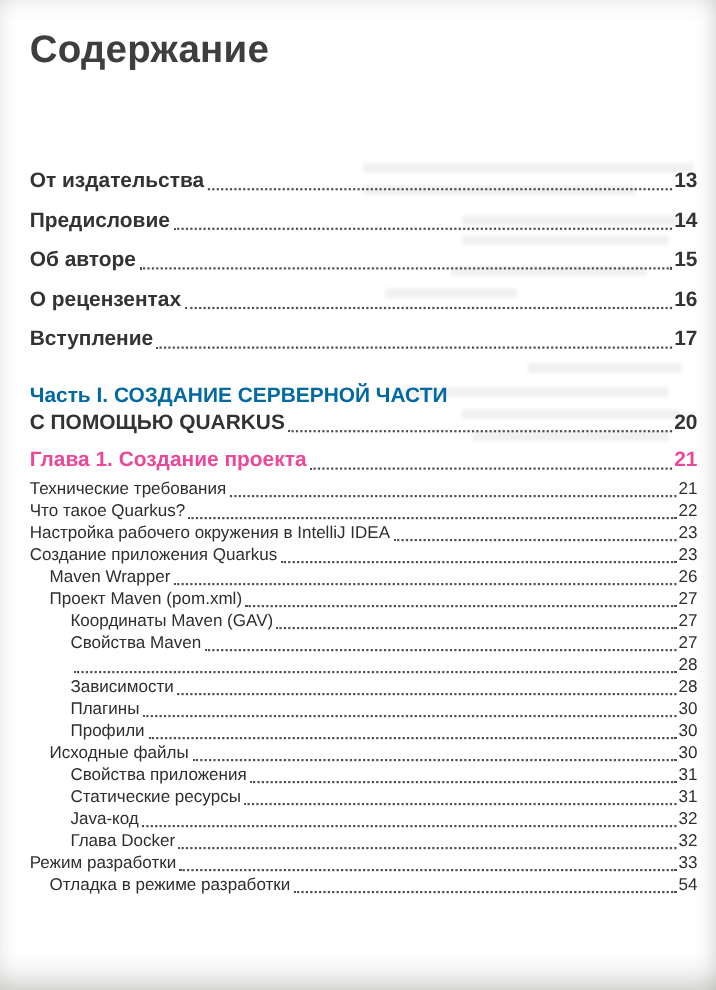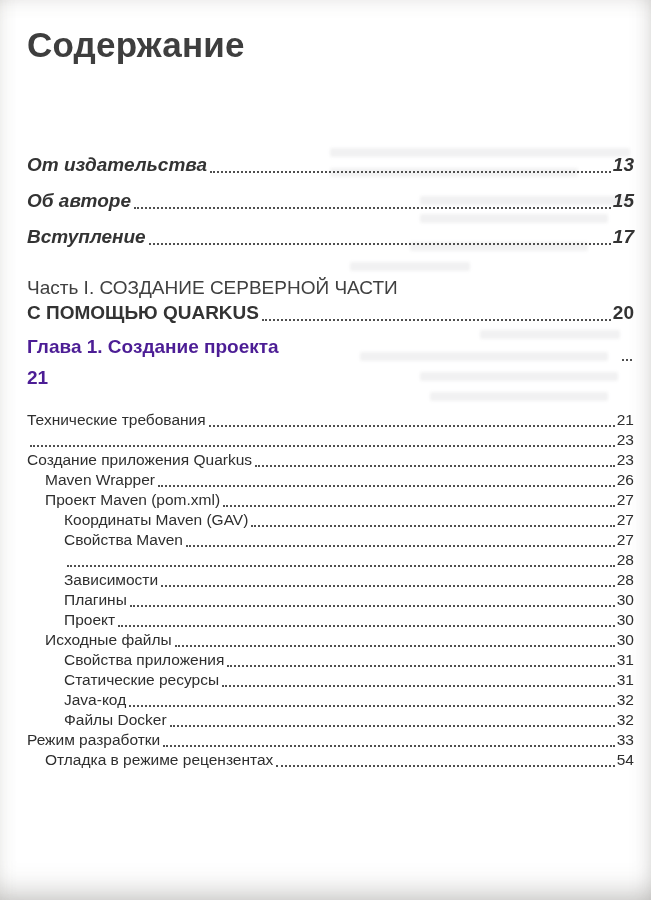--- a/index.html
+++ b/index.html
@@ -36,24 +36,24 @@
   .toc { position:relative; }
   .row { display:flex; align-items:baseline; }
   .label { white-space:nowrap; }
   .dots {
     flex:1 1 auto; min-width:10px;
     border-bottom:2px dotted #4f4f4f;
     margin:0 2px 4px 3px; align-self:flex-end;
   }
   .pagenum { white-space:nowrap; }
 
-  .type-front   { font-size:19px; font-weight:700; color:#333; line-height:24px; margin-bottom:12px;font-style:italic; }
-  .type-part-top    { font-size:19px; font-weight:400; color:#404040; line-height:25px; margin-top:26px; }
+  .type-front   { font-size:19px; font-weight:700; color:#333; line-height:24px; margin-bottom:12px; }
+  .type-part-top    { font-size:19px; font-weight:700; color:#0369a1; line-height:25px; margin-top:26px; }
   .type-part-bottom { font-size:19px; font-weight:700; color:#333; line-height:25px; }
-  .type-chapter { font-size:19px; font-weight:700; color:#4c1d95; line-height:25px; margin-top:9px; margin-bottom:20px;flex-direction:column; }
+  .type-chapter { font-size:19px; font-weight:700; color:#ec4899; line-height:25px; margin-top:9px; margin-bottom:4px; }
   .type-item    { font-size:15.5px; font-weight:400; color:#2e2e2e; line-height:20px; }
   .type-item .dots { border-bottom-width:2px; margin-bottom:3px; }
 
   .indent-1 { padding-left:18px; }
   .indent-2 { padding-left:37px; }
 </style>
 </head>
 <body>
 
 <div class="page">
@@ -74,23 +74,33 @@
   <h1 class="title">Содержание</h1>
 
   <div class="toc">
 
   <div class="row type-front indent-0">
         <span class="label">От издательства</span>
         <span class="dots"></span>
         <span class="pagenum">13</span>
       </div>
       <div class="row type-front indent-0">
+        <span class="label">Предисловие</span>
+        <span class="dots"></span>
+        <span class="pagenum">14</span>
+      </div>
+      <div class="row type-front indent-0">
         <span class="label">Об авторе</span>
         <span class="dots"></span>
         <span class="pagenum">15</span>
+      </div>
+      <div class="row type-front indent-0">
+        <span class="label">О рецензентах</span>
+        <span class="dots"></span>
+        <span class="pagenum">16</span>
       </div>
       <div class="row type-front indent-0">
         <span class="label">Вступление</span>
         <span class="dots"></span>
         <span class="pagenum">17</span>
       </div>
       <div class="row type-part-top indent-0 no-page">
         <span class="label">Часть I. СОЗДАНИЕ СЕРВЕРНОЙ ЧАСТИ</span>
 
       </div>
@@ -103,20 +113,26 @@
         <span class="label">Глава 1. Создание проекта</span>
         <span class="dots"></span>
         <span class="pagenum">21</span>
       </div>
       <div class="row type-item indent-0">
         <span class="label">Технические требования</span>
         <span class="dots"></span>
         <span class="pagenum">21</span>
       </div>
       <div class="row type-item indent-0">
+        <span class="label">Что такое Quarkus?</span>
+        <span class="dots"></span>
+        <span class="pagenum">22</span>
+      </div>
+      <div class="row type-item indent-0">
+        <span class="label">Настройка рабочего окружения в IntelliJ IDEA</span>
         <span class="dots"></span>
         <span class="pagenum">23</span>
       </div>
       <div class="row type-item indent-0">
         <span class="label">Создание приложения Quarkus</span>
         <span class="dots"></span>
         <span class="pagenum">23</span>
       </div>
       <div class="row type-item indent-1">
         <span class="label">Maven Wrapper</span>
@@ -146,21 +162,21 @@
         <span class="label">Зависимости</span>
         <span class="dots"></span>
         <span class="pagenum">28</span>
       </div>
       <div class="row type-item indent-2">
         <span class="label">Плагины</span>
         <span class="dots"></span>
         <span class="pagenum">30</span>
       </div>
       <div class="row type-item indent-2">
-        <span class="label">Проект</span>
+        <span class="label">Профили</span>
         <span class="dots"></span>
         <span class="pagenum">30</span>
       </div>
       <div class="row type-item indent-1">
         <span class="label">Исходные файлы</span>
         <span class="dots"></span>
         <span class="pagenum">30</span>
       </div>
       <div class="row type-item indent-2">
         <span class="label">Свойства приложения</span>
@@ -171,29 +187,29 @@
         <span class="label">Статические ресурсы</span>
         <span class="dots"></span>
         <span class="pagenum">31</span>
       </div>
       <div class="row type-item indent-2">
         <span class="label">Java-код</span>
         <span class="dots"></span>
         <span class="pagenum">32</span>
       </div>
       <div class="row type-item indent-2">
-        <span class="label">Файлы Docker</span>
+        <span class="label">Глава Docker</span>
         <span class="dots"></span>
         <span class="pagenum">32</span>
       </div>
       <div class="row type-item indent-0">
         <span class="label">Режим разработки</span>
         <span class="dots"></span>
         <span class="pagenum">33</span>
       </div>
       <div class="row type-item indent-1">
-        <span class="label">Отладка в режиме рецензентах</span>
+        <span class="label">Отладка в режиме разработки</span>
         <span class="dots"></span>
         <span class="pagenum">54</span>
       </div>
     </div>
 
 </div>
 
 </body></html>

